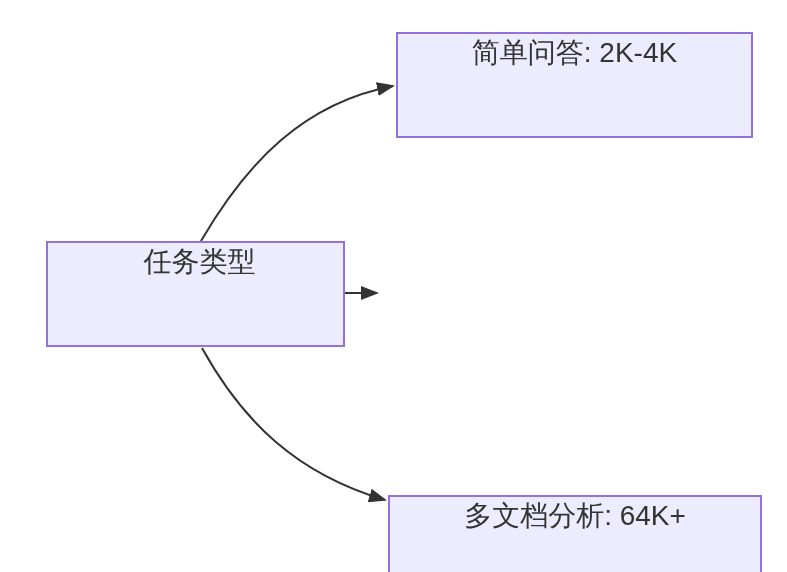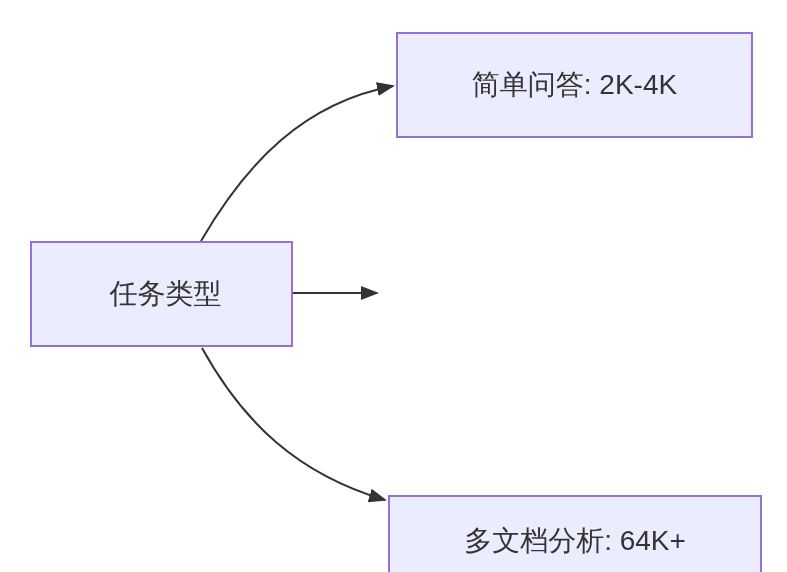--- a/index.html
+++ b/index.html
@@ -35,26 +35,25 @@
     stroke-width: 2;
   }
   .arrowhead-path { fill: var(--edge-line); }
   .node {
     position: absolute;
     background: var(--node-fill);
     border: 2px solid var(--node-border);
     color: var(--label-text);
     font-size: 28px;
     display: flex;
-    align-items: center;
     justify-content: center;
     text-align: center;
     white-space: nowrap;
   }
-  .node-root   { left: 30px;  top: 241px; width: 263px; height: 106px; padding-left: 8px; }
+  .node-root   { left: 46px;  top: 241px; width: 299px; height: 106px; padding-left: 8px; }
   .node-top    { left: 396px; top: 32px;  width: 357px; height: 106px; }
   .node-middle { left: 380px; top: 236px; width: 392px; height: 111px; }
   .node-bottom { left: 388px; top: 447px; width: 374px; height: 92px; margin-top: 48px; }
 </style>
 </head>
 <body>
 
 <div class="canvas">
 
   <svg class="edges-layer" viewBox="0 0 787 572" xmlns="http://www.w3.org/2000/svg">

